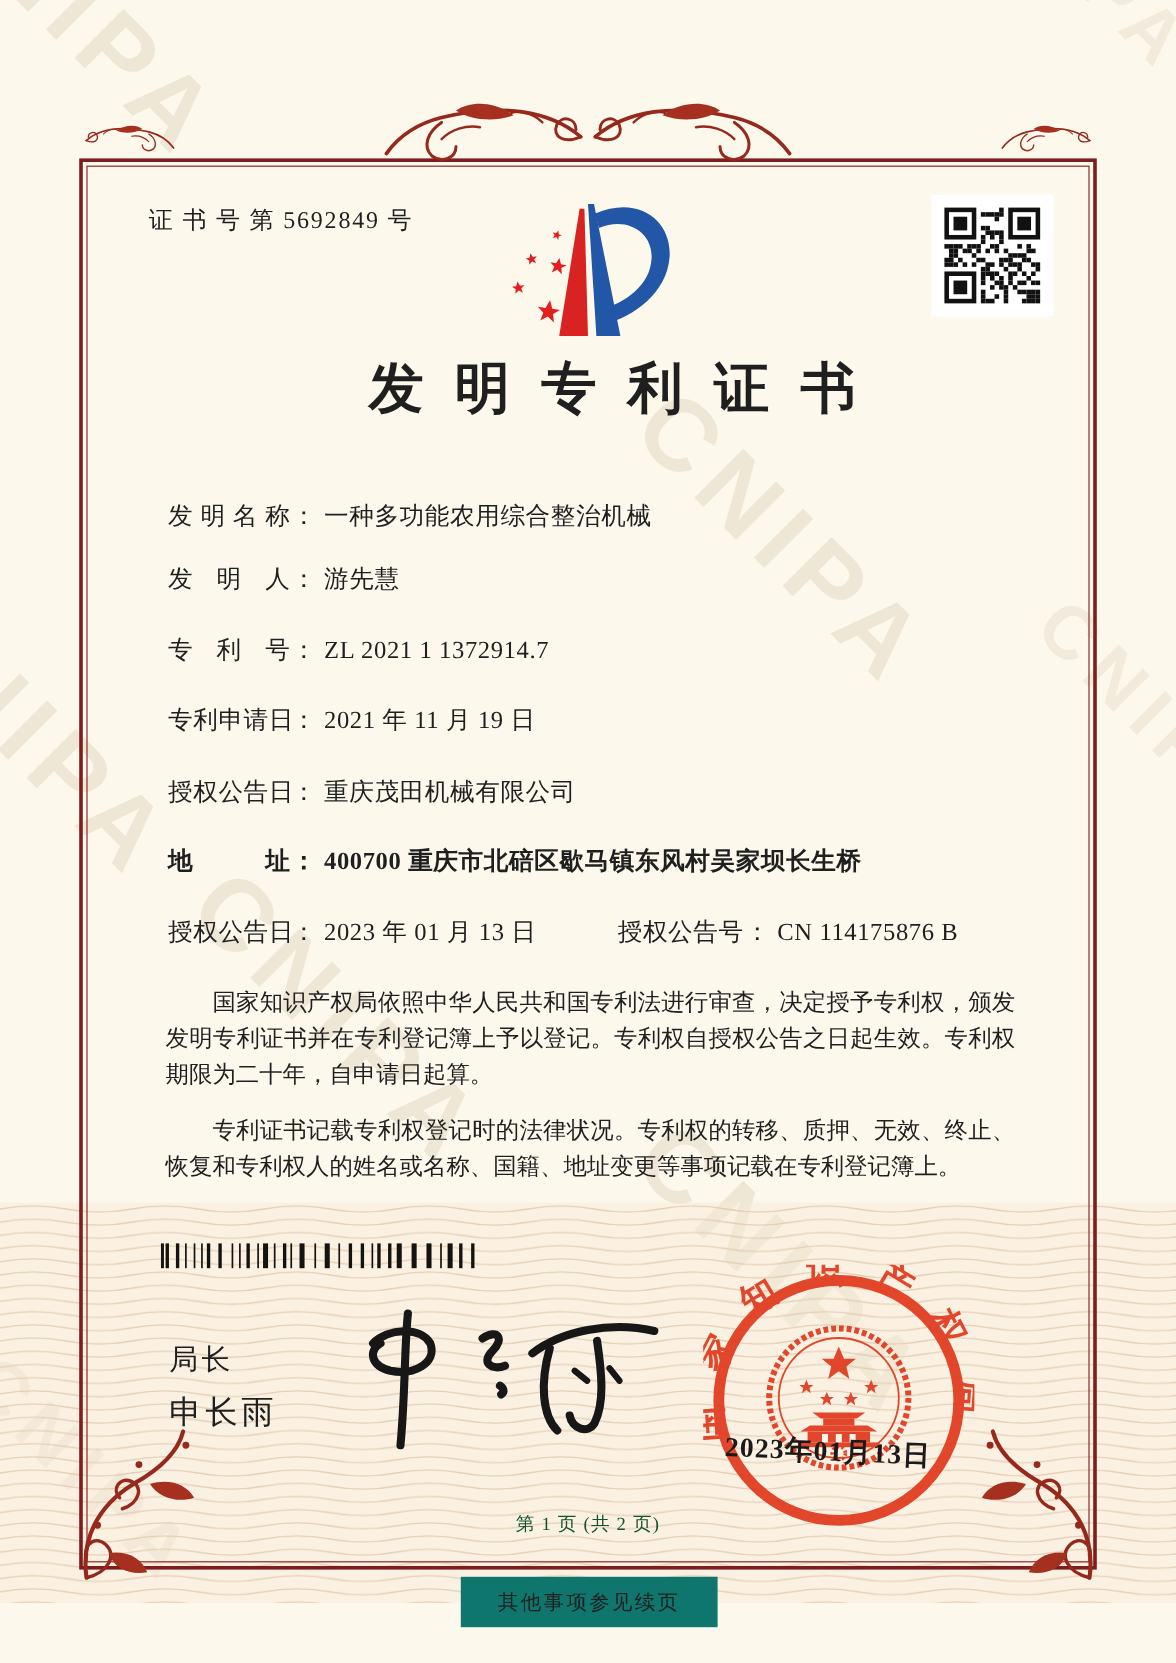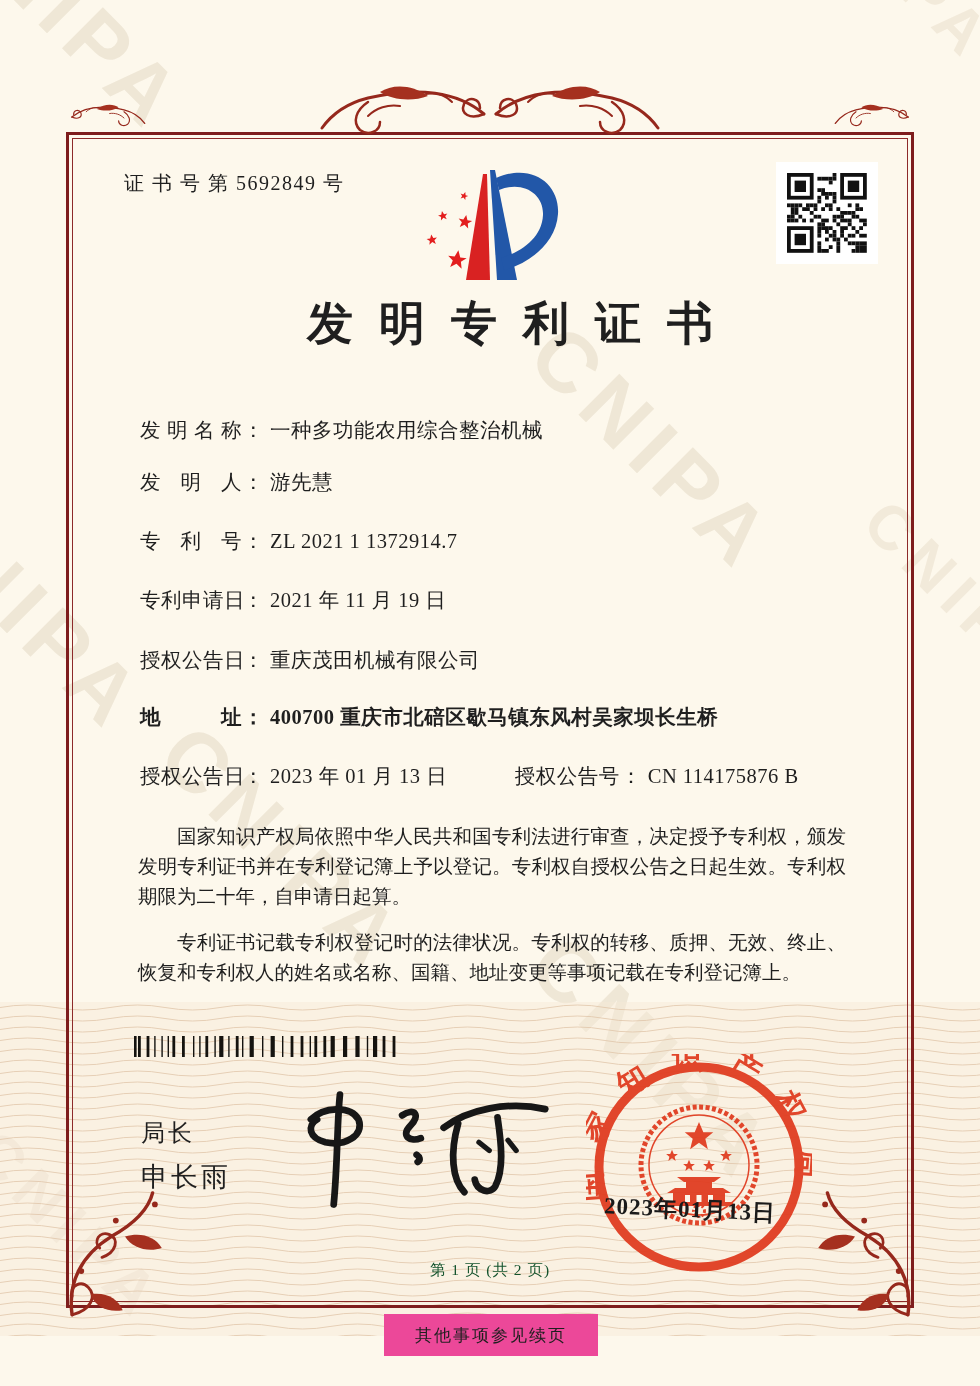--- a/index.html
+++ b/index.html
@@ -49,21 +49,21 @@
   .signer-title{position:absolute;left:141px;top:1117px;font-size:24px;letter-spacing:3px;}
   .signer-name{position:absolute;left:141px;top:1159px;font-size:27px;letter-spacing:3px;}
   .sig{position:absolute;left:286px;top:1088px;}
 
   .seal{position:absolute;left:586px;top:1054px;}
   .seal-date{position:absolute;left:604px;top:1194px;font-size:23px;font-weight:600;
              letter-spacing:1px;transform:rotate(2.5deg);color:#1a1a1a;}
 
   .pageno{position:absolute;left:0;top:1260px;width:100%;text-align:center;
           font-size:15.5px;color:#14532d;letter-spacing:1px;}
-  .cont-box{position:absolute;left:384px;top:1314px;width:214px;height:42px;background:#ec4899;
+  .cont-box{position:absolute;left:384px;top:1314px;width:214px;height:42px;background:#0f766e;
             display:flex;align-items:center;justify-content:center;font-size:17px;letter-spacing:2px;}
 </style>
 </head>
 <body>
 
 <div class="page">
 
   <span class="wm wm1">CNIPA</span>
   <span class="wm wm2 sm">CNIPA</span>
   <span class="wm wm3">CNIPA</span>

